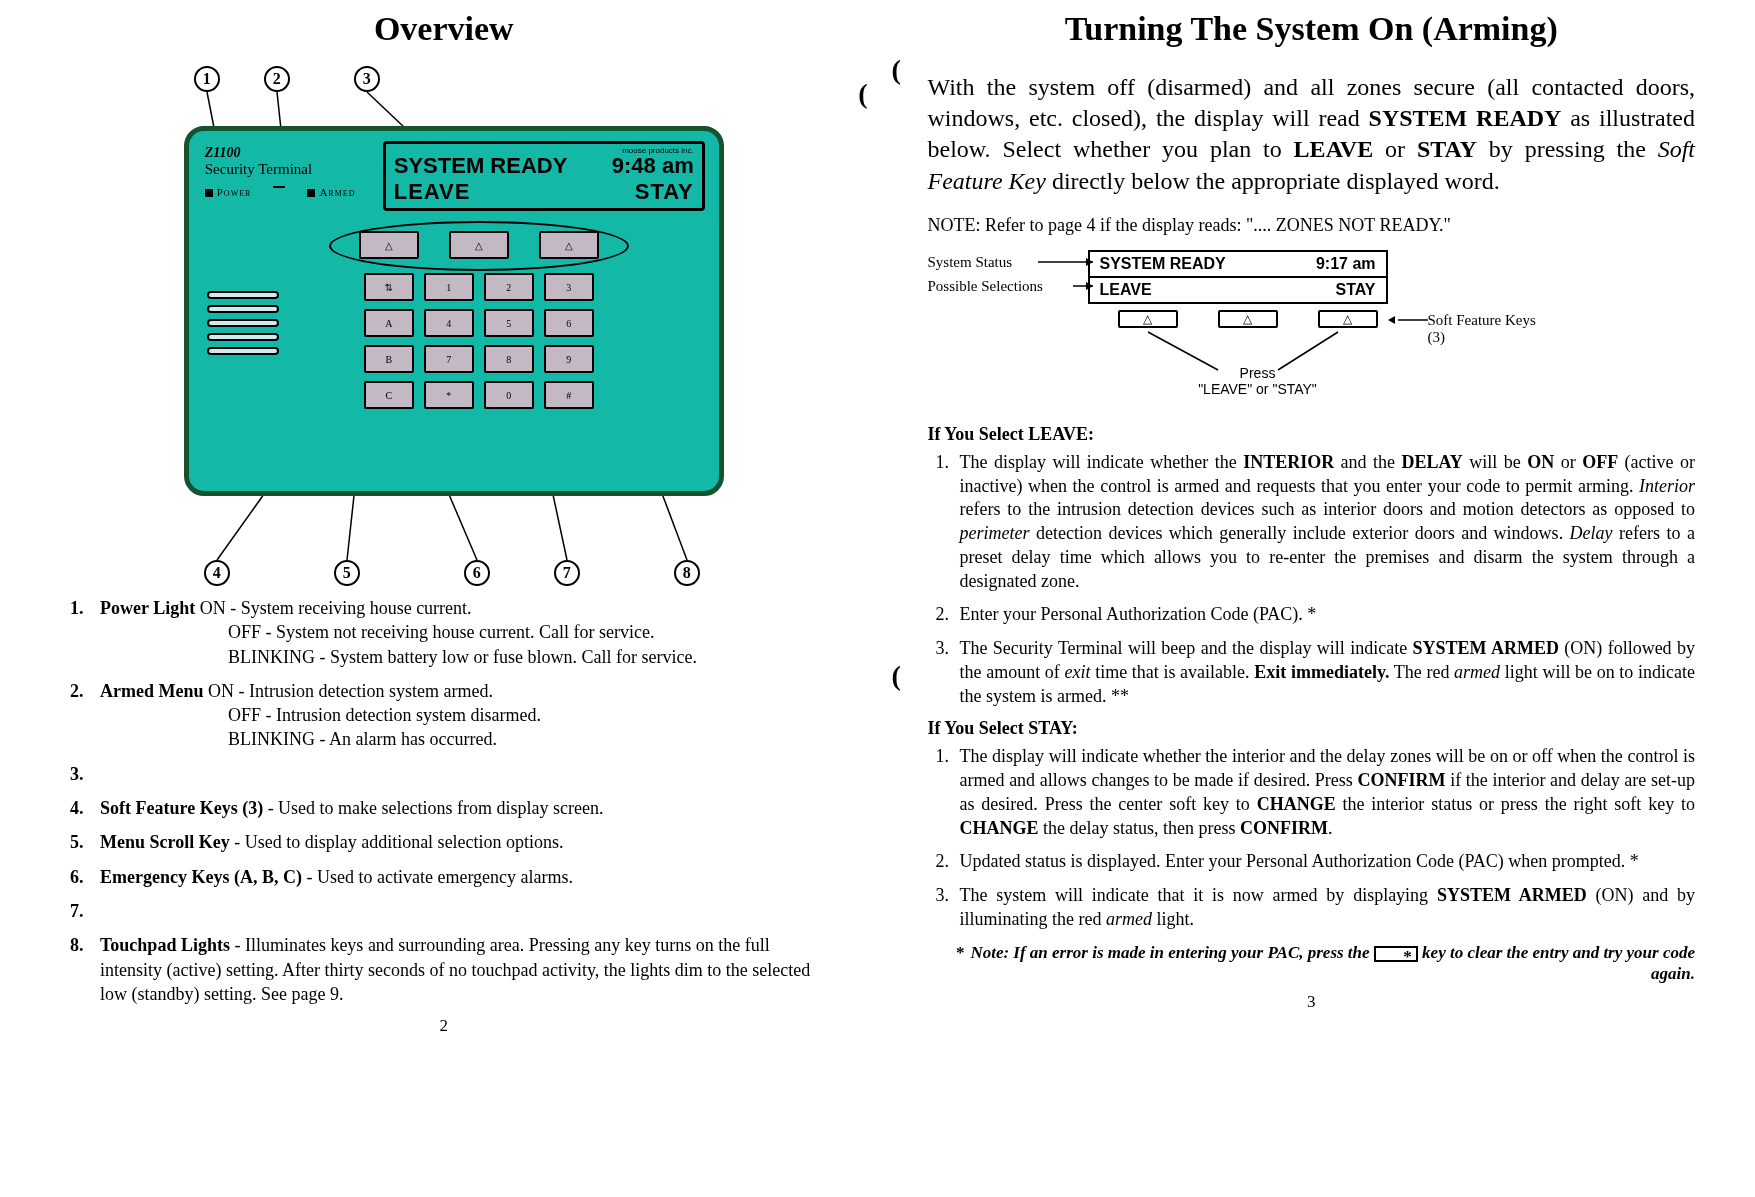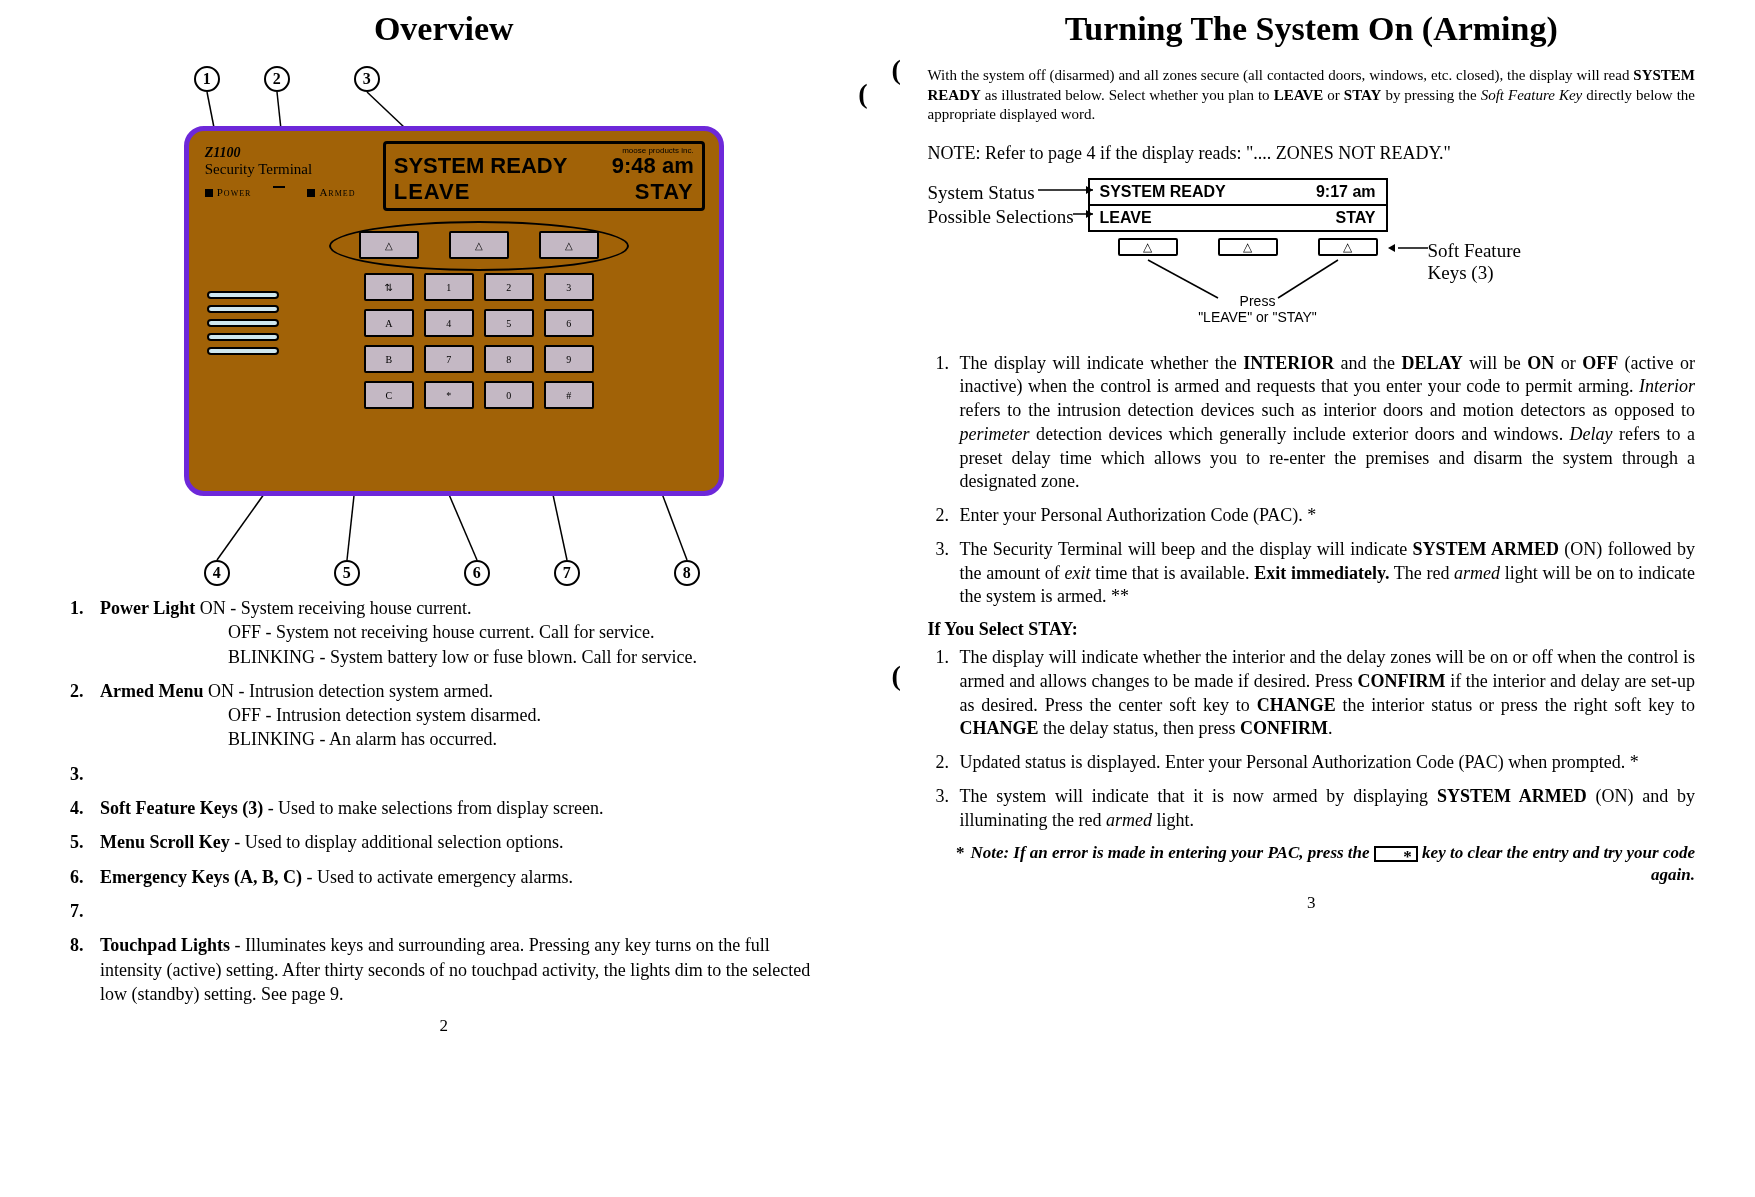--- a/index.html
+++ b/index.html
@@ -50,23 +50,23 @@
     text-align: center;
     line-height: 22px;
     font-weight: bold;
     font-size: 16px;
     background: #fff;
   }
   .terminal {
     position: absolute;
     left: 50px; top: 60px;
     width: 540px; height: 370px;
-    border: 5px solid #6d28d9;
+    border: 5px solid #14532d;
     border-radius: 20px;
-    background: #a16207;
+    background: #14b8a6;
   }
   .top-row {
     display: flex;
     height: 80px;
     padding: 10px 14px 0 14px;
     gap: 10px;
   }
   .id-panel {
     flex: 0 0 170px;
     font-size: 12px;
@@ -127,32 +127,32 @@
     border-radius:50%;
     pointer-events:none;
   }
   
   .ovlist { margin: 0 0 0 10px; font-size:18px; line-height:1.35; }
   .ovitem { display:flex; margin-bottom:10px; }
   .ovnum { font-weight:bold; width:30px; flex-shrink:0; }
   .ovlabel { font-weight:bold; }
   .ovindent { margin-left:128px; }
   
-  .intro { font-size:15px; line-height:1.3; text-align:justify; margin-bottom:14px;}
+  .intro { font-size:24px; line-height:1.3; text-align:justify; margin-bottom:14px;}
   .note-line { font-size:18px; margin-bottom:14px;}
   
   .mini-wrap { position:relative; width:620px; height:160px; margin-bottom:14px; font-family:Arial,sans-serif; }
   .mini-lcd {
     position:absolute; left:160px; top:0;
     width:300px; border:2px solid #000;
     font-size:16px; font-weight:bold;
   }
   .mini-lcd .mrow { display:flex; justify-content:space-between; padding:3px 10px; border-bottom:2px solid #000;}
   .mini-lcd .mrow:last-child{border-bottom:none;}
-  .mini-label { position:absolute; font-size:19px; font-family:"Times New Roman"; }
+  .mini-label { position:absolute; font-size:15px; font-family:"Times New Roman"; }
   .mini-softkey {
     position:absolute;
     width:60px; height:18px;
     border:2px solid #000; border-radius:2px;
     text-align:center; font-size:12px; line-height:14px;
   }
   .mini-press { position:absolute; font-size:14px; text-align:center;}
   
   .subhead { font-weight:bold; font-size:18px; margin:8px 0 6px 0;}
   ol.steps { margin:0 0 10px 26px; padding:0; font-size:18px; line-height:1.32; text-align:justify;}
@@ -350,20 +350,21 @@
       <div class="mini-softkey" style="left:190px; top:60px;">△</div>
       <div class="mini-softkey" style="left:290px; top:60px;">△</div>
       <div class="mini-softkey" style="left:390px; top:60px;">△</div>
       <div class="mini-label" style="left:500px; top:62px;">Soft Feature Keys (3)</div>
       <div class="mini-press" style="left:260px; top:115px; width:140px;">
         <span>Press</span><br>
         <span>"LEAVE" or "STAY"</span>
       </div>
     </div>
 
+    <div class="subhead">If You Select LEAVE:</div>
     <ol class="steps" id="leave-steps">
         <li>The display will indicate whether the <b>INTERIOR</b> and the <b>DELAY</b> will be <b>ON</b> or <b>OFF</b> (active or inactive) when the control is armed and requests that you enter your code to permit arming. <i>Interior</i> refers to the intrusion detection devices such as interior doors and motion detectors as opposed to <i>perimeter</i> detection devices which generally include exterior doors and windows. <i>Delay</i> refers to a preset delay time which allows you to re-enter the premises and disarm the system through a designated zone.</li>
         <li>Enter your Personal Authorization Code (PAC). *</li>
         <li>The Security Terminal will beep and the display will indicate <b>SYSTEM ARMED</b> (ON) followed by the amount of <i>exit</i> time that is available. <b>Exit immediately.</b> The red <i>armed</i> light will be on to indicate the system is armed. **</li>
       </ol>
 
     <div class="subhead">If You Select STAY:</div>
     <ol class="steps" id="stay-steps">
         <li>The display will indicate whether the interior and the delay zones will be on or off when the control is armed and allows changes to be made if desired. Press <b>CONFIRM</b> if the interior and delay are set-up as desired. Press the center soft key to <b>CHANGE</b> the interior status or press the right soft key to <b>CHANGE</b> the delay status, then press <b>CONFIRM</b>.</li>
         <li>Updated status is displayed. Enter your Personal Authorization Code (PAC) when prompted. *</li>

